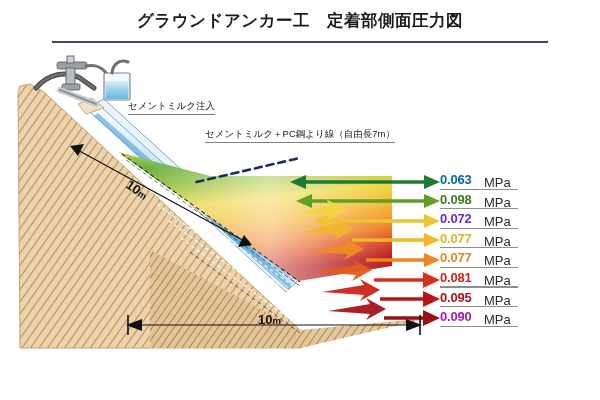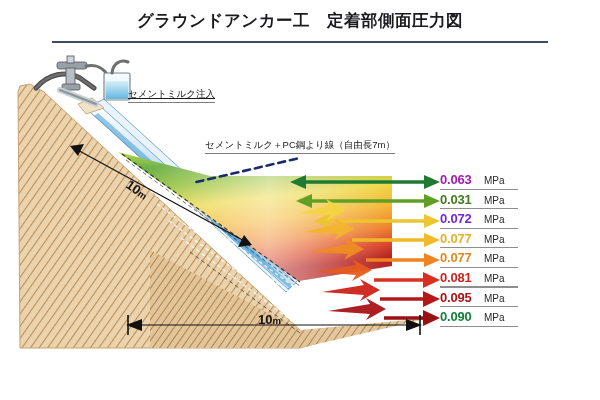--- a/index.html
+++ b/index.html
@@ -6,32 +6,32 @@
   body{width:600px;height:400px;overflow:hidden;
        font-family:"Liberation Sans","DejaVu Sans",sans-serif;}
   #stage{position:relative;width:600px;height:292px;background:#ffffff;padding-left:37px;}
   #stage svg{position:absolute;left:0;top:0;}
   .ttl{position:absolute;left:0;top:10px;width:600px;text-align:center;
        font-size:16.5px;font-weight:bold;color:#1b1b1f;letter-spacing:.5px;}
   .rule{position:absolute;left:52px;top:41px;width:496px;height:2px;
         background:#3f4a63;}
   .anno{position:absolute;font-size:9.5px;color:#1a1a1a;white-space:nowrap;
         border-bottom:1.1px solid #7d7d7d;padding-bottom:1px;}
-  .anno1{left:128px;top:88px;text-decoration:underline;}
-  .anno2{left:205px;top:139px;}
+  .anno1{left:128px;top:100px;}
+  .anno2{left:205px;top:128px;}
   .dimlbl{position:absolute;font-size:13px;font-weight:bold;color:#111;
           white-space:nowrap;}
   .dimlbl .u{font-size:9.5px;}
   .dim10a{left:132px;top:177px;transform:rotate(35deg);transform-origin:left top;}
   .dim10b{left:258px;top:312px;}
   .plist{position:absolute;left:440px;top:172px;}
   .prow{position:relative;height:19.6px;}
   .pval{position:absolute;left:0;top:0;font-size:13px;font-weight:bold;
         letter-spacing:-.2px;}
-  .punit{position:absolute;left:44px;top:3px;font-size:10px;color:#2a2a2a;}
+  .punit{position:absolute;left:44px;top:3px;font-size:13px;color:#2a2a2a;}
   .pline{position:absolute;left:0;top:16.5px;width:78px;height:1.1px;
          background:#8e8e8e;}
 </style>
 </head>
 <body>
 
 <div id="stage">
 
   <div class="ttl">グラウンドアンカー工　定着部側面圧力図</div>
   <div class="rule"></div>
@@ -212,26 +212,26 @@
 
   <div class="dimlbl dim10a">
     <span>10</span><span class="u">m</span>
   </div>
   <div class="dimlbl dim10b">
     <span>10</span><span class="u">m</span>
   </div>
 
   <div class="plist" id="plist">
       <div class="prow">
-        <span class="pval" style="color: #a21caf;">0.063</span>
-        <span class="punit">MPa</span>
-        <span class="pline"></span>
-      </div>
-      <div class="prow">
-        <span class="pval" style="color: rgb(63, 122, 31);">0.031</span>
+        <span class="pval" style="color: #0369a1;">0.063</span>
+        <span class="punit">MPa</span>
+        <span class="pline"></span>
+      </div>
+      <div class="prow">
+        <span class="pval" style="color: rgb(63, 122, 31);">0.098</span>
         <span class="punit">MPa</span>
         <span class="pline"></span>
       </div>
       <div class="prow">
         <span class="pval" style="color: #6d28d9;">0.072</span>
         <span class="punit">MPa</span>
         <span class="pline"></span>
       </div>
       <div class="prow">
         <span class="pval" style="color: rgb(224, 181, 40);">0.077</span>
@@ -247,18 +247,18 @@
         <span class="pval" style="color: rgb(198, 38, 29); text-align: right;">0.081</span>
         <span class="punit">MPa</span>
         <span class="pline"></span>
       </div>
       <div class="prow">
         <span class="pval" style="color: rgb(168, 19, 24);">0.095</span>
         <span class="punit">MPa</span>
         <span class="pline"></span>
       </div>
       <div class="prow">
-        <span class="pval" style="color: #15803d; text-align: right;">0.090</span>
+        <span class="pval" style="color: #a21caf; text-align: right;">0.090</span>
         <span class="punit">MPa</span>
         <span class="pline"></span>
       </div>
     </div>
 </div>
 
 </body></html>

